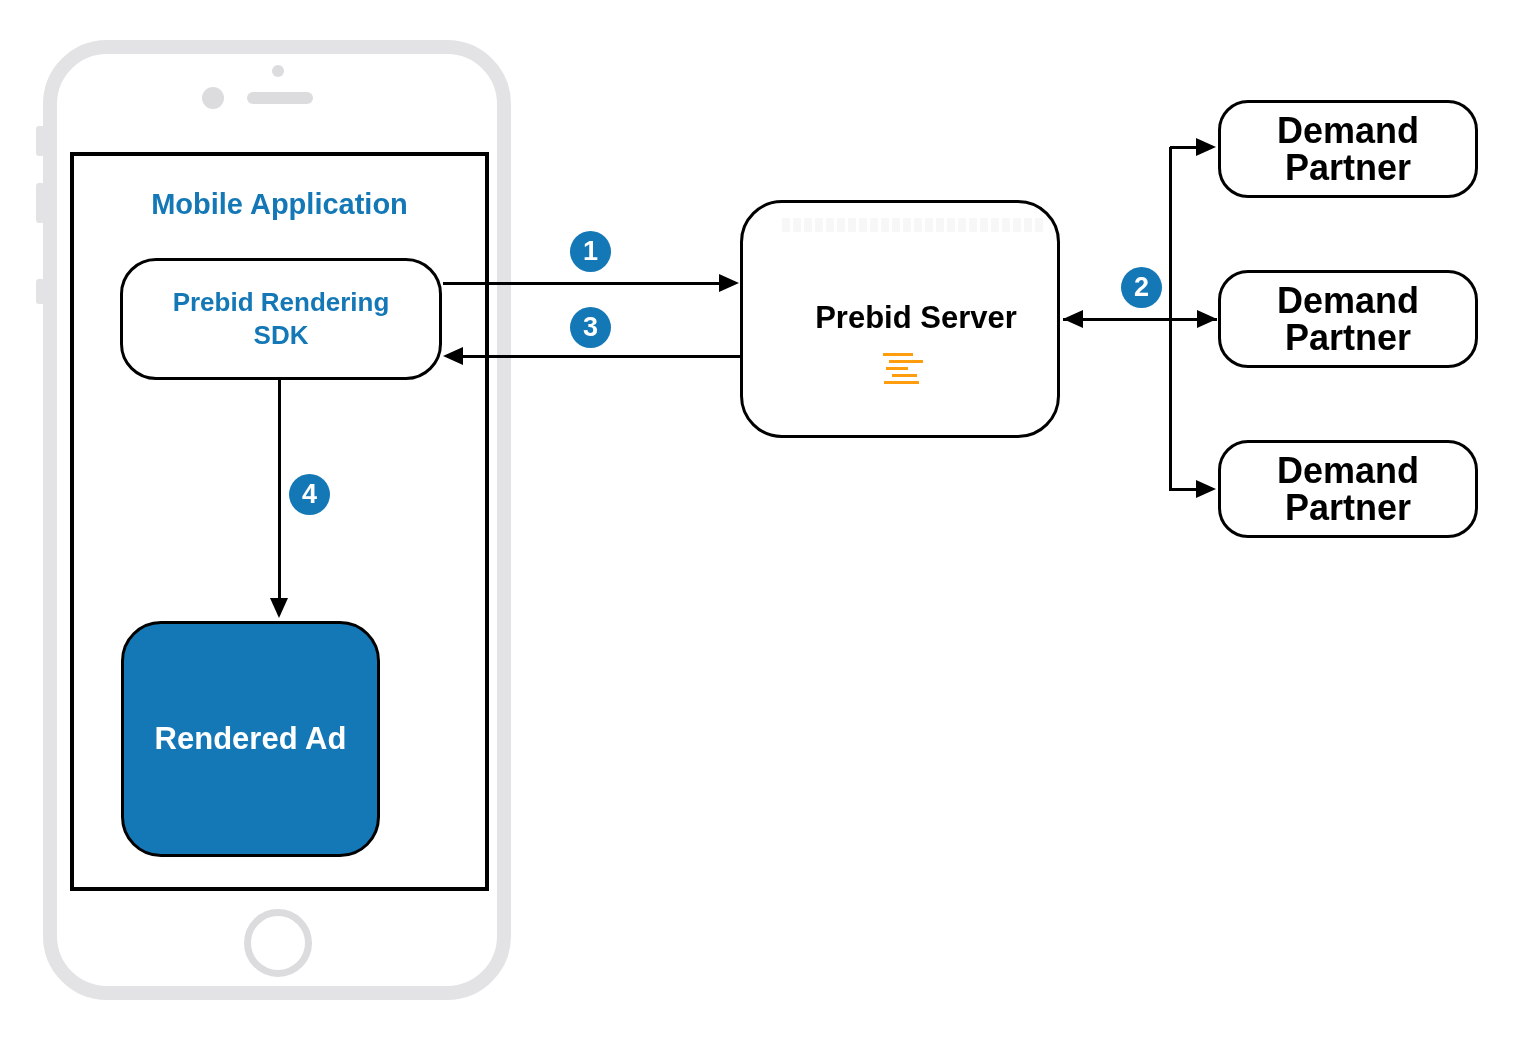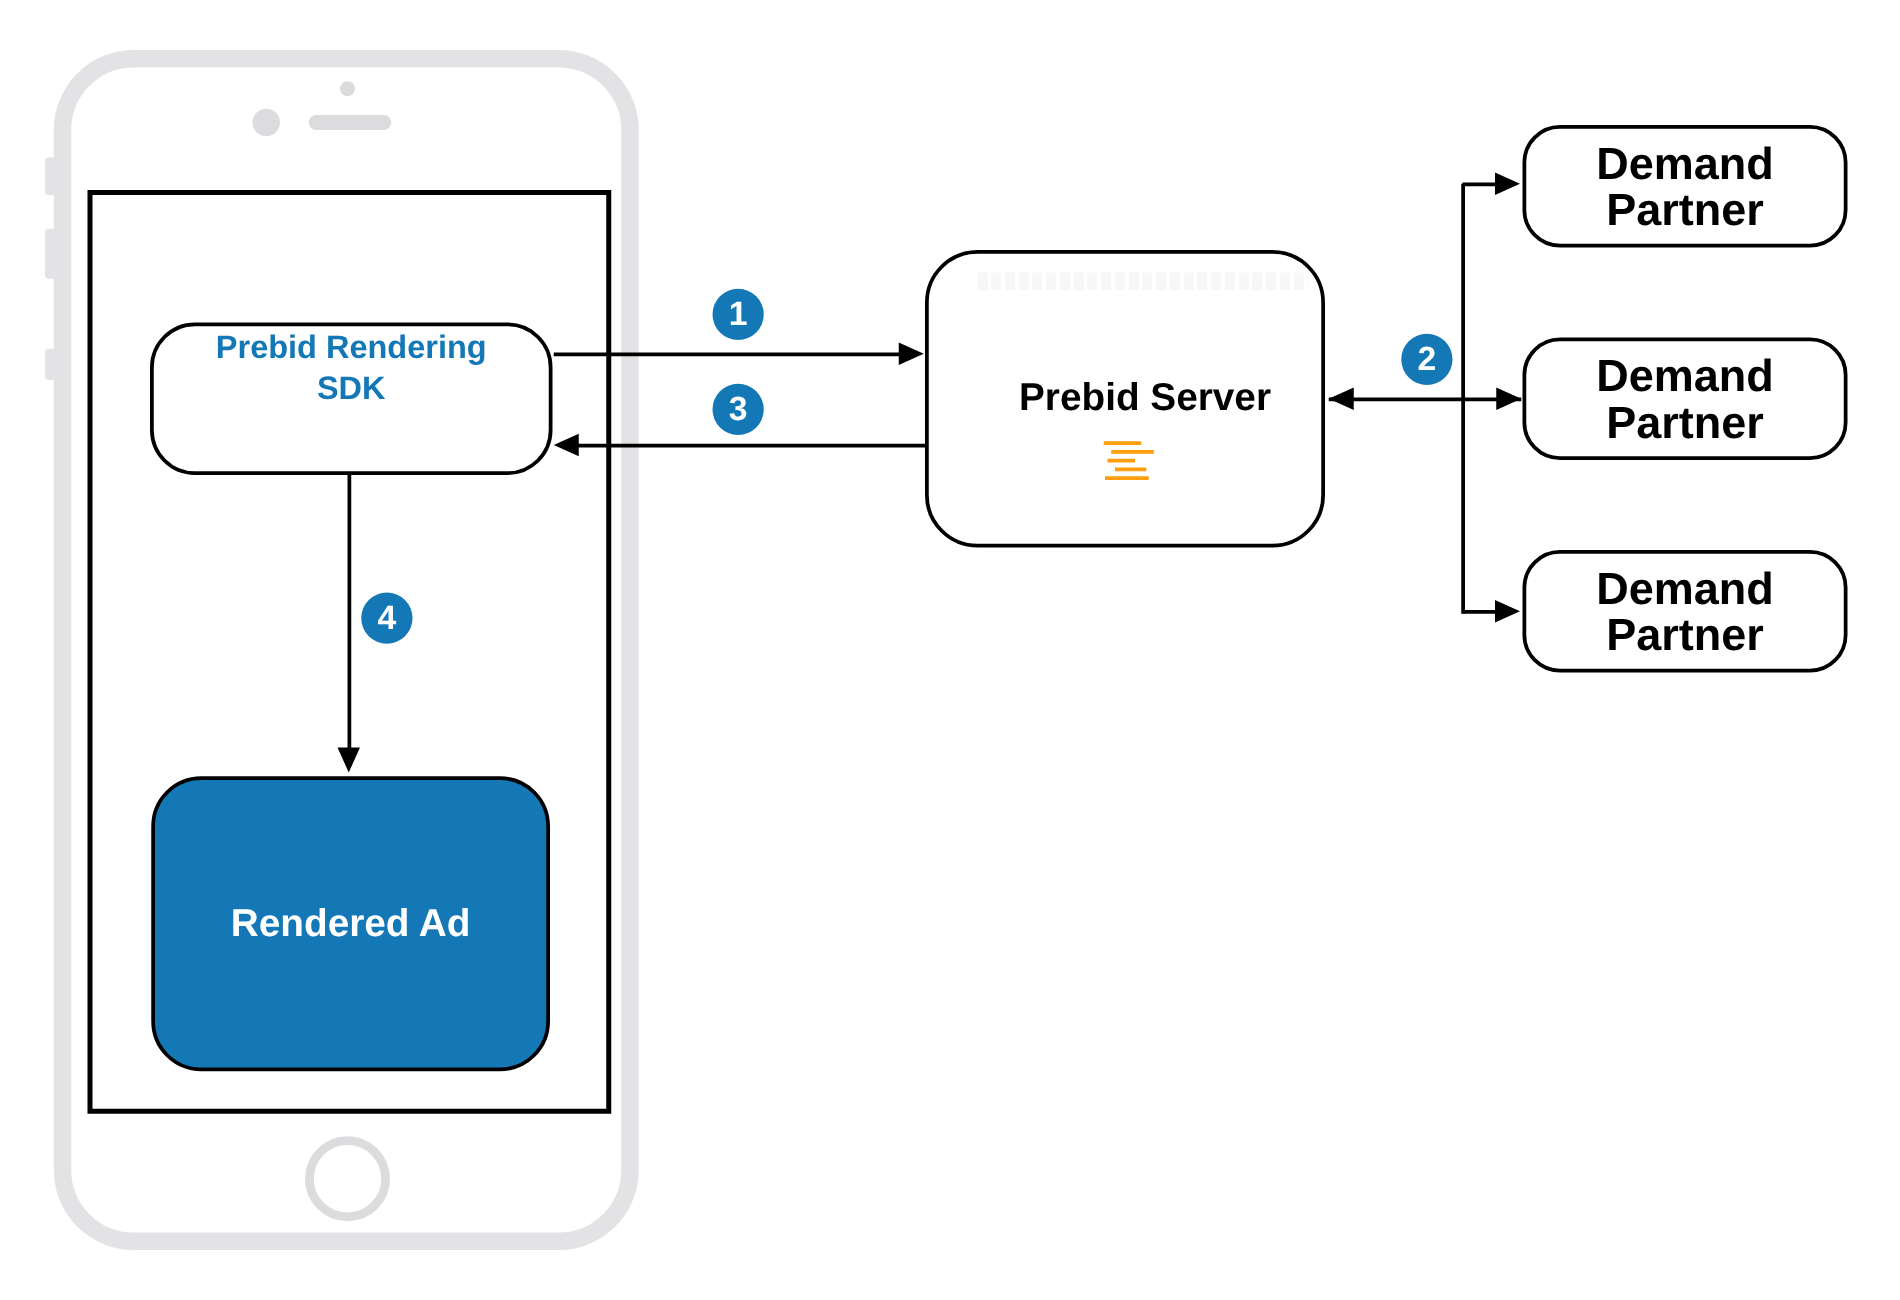--- a/index.html
+++ b/index.html
@@ -39,26 +39,26 @@
   .home-btn { left: 244px; top: 909px; width: 68px; height: 68px; border-radius: 50%; border: 7px solid var(--phone-detail-gray); background: #fff; }
 
   
   .app-box { left: 70px; top: 152px; width: 419px; height: 739px; border: 4px solid var(--line-color); background: #ffffff; }
   .app-title { left: 70px; top: 188px; width: 419px; text-align: center;
     font-size: 29px; font-weight: bold; color: var(--accent-blue); }
 
   
   .sdk-box { left: 120px; top: 258px; width: 322px; height: 122px;
     border: 3px solid var(--line-color); border-radius: 36px; background: #fff;
-    display: flex; justify-content: center; }
+    display: flex; align-items: center; justify-content: center; }
   .sdk-label { width: 250px; text-align: center; font-size: 26px; font-weight: bold;
     line-height: 33px; color: var(--accent-blue); }
 
   
-  .ad-box { left: 121px; top: 621px; width: 319px; height: 236px;
+  .ad-box { left: 121px; top: 621px; width: 259px; height: 236px;
     border: 3px solid var(--line-color); border-radius: 40px; background: var(--accent-blue);
     display: flex; flex-direction: column; align-items: center; justify-content: center; }
   .ad-title { color: #fff; font-size: 31px; font-weight: bold; text-align: center; }
   .ad-subtitle { color: #fff; font-size: 23px; font-style: italic; text-align: center;
     width: 302px; line-height: 29px; margin-top: 7px; }
 
   
   .server-box { left: 740px; top: 200px; width: 320px; height: 238px;
     border: 3px solid var(--line-color); border-radius: 42px; background: #fff; }
   .server-ghost { left: 782px; top: 218px; width: 264px; height: 14px;
@@ -122,20 +122,21 @@
   <div class="abs side-btn b1"></div>
   <div class="abs side-btn b2"></div>
   <div class="abs side-btn b3"></div>
   <div class="abs phone-frame"></div>
   <div class="abs cam-dot-sm"></div>
   <div class="abs cam-dot-lg"></div>
   <div class="abs speaker"></div>
   <div class="abs home-btn"></div>
 
   <div class="abs app-box"></div>
+  <div class="abs app-title">Mobile Application</div>
 
   <div class="abs sdk-box">
     <span class="sdk-label">Prebid Rendering SDK</span>
   </div>
 
   <div class="abs ad-box">
     <span class="ad-title">Rendered Ad</span>
   </div>
 
   <div class="abs server-box"></div>

